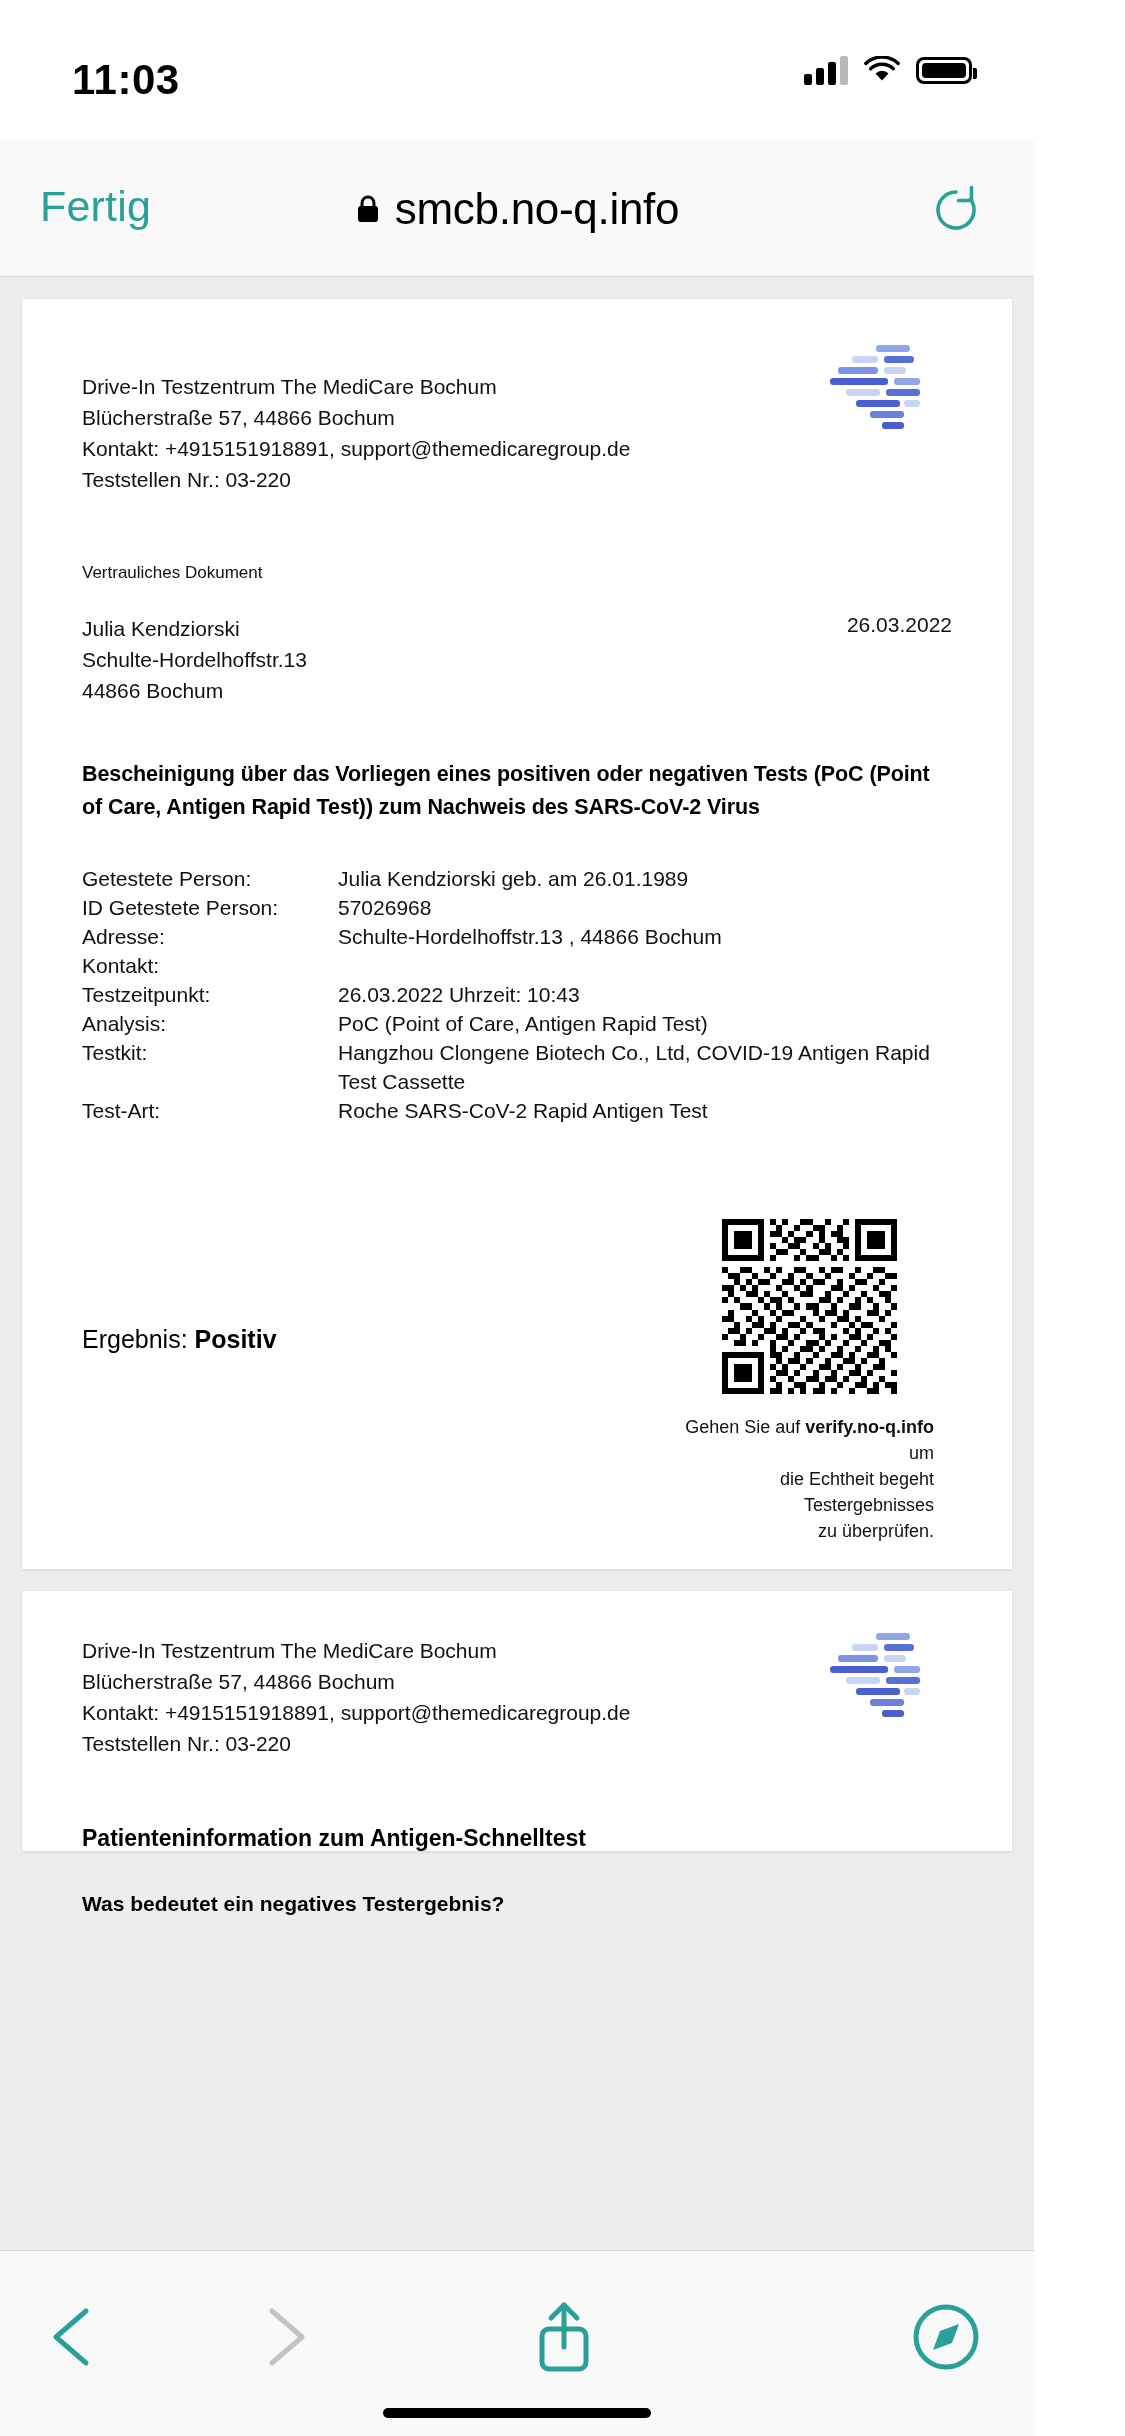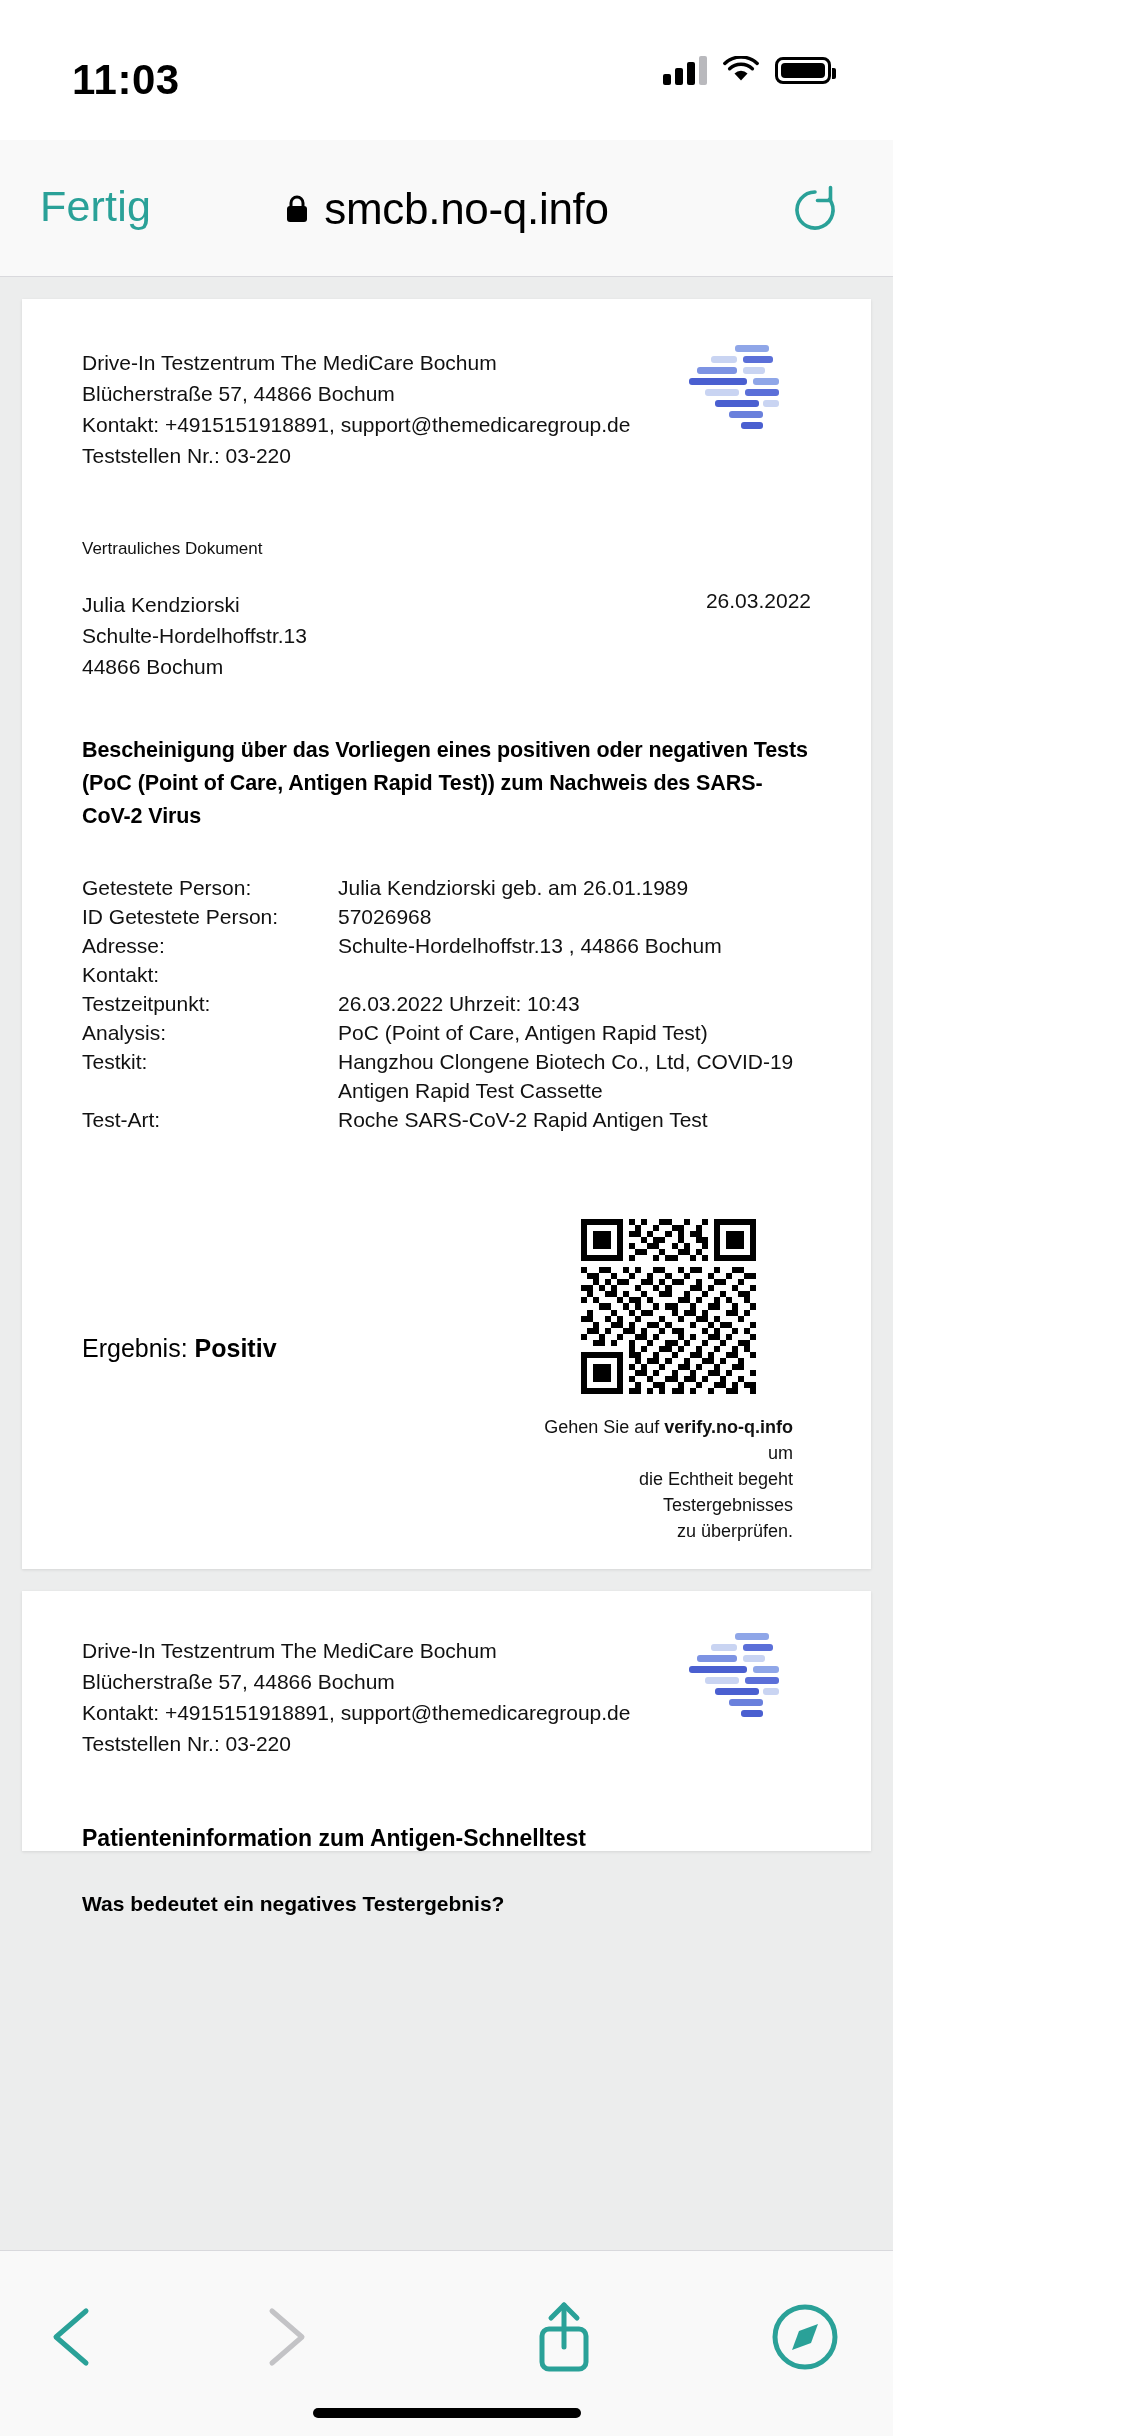--- a/index.html
+++ b/index.html
@@ -4,21 +4,21 @@
 <style>
   * { box-sizing: border-box; margin: 0; padding: 0; }
   html, body {
     width: 1125px; height: 2436px;
     background: #ffffff;
     font-family: "Liberation Sans", sans-serif;
     -webkit-font-smoothing: antialiased;
   }
   #screen {
     position: relative;
-    width: 893px; height: 2436px;
+    width: 1034px; height: 2436px;
     background: #f9a8d4;
     overflow: hidden;
   }
 
   
   #statusbar {
     position: absolute; top: 0; left: 0; right: 0; height: 140px;
     background: #ffffff;
   }
   #status-time {
@@ -73,21 +73,21 @@
     position: absolute; top: 277px; left: 0; right: 0; bottom: 186px;
     background: #eceded;
     overflow: hidden;
   }
   .doc-card {
     background: #ffffff;
     margin: 22px 22px 0 22px;
     box-shadow: 0 1px 3px rgba(0,0,0,0.10);
     position: relative;
   }
-  .doc-inner { padding: 48px 60px 40px 60px; }
+  .doc-inner { padding: 72px 60px 40px 60px; }
 
   
   .hdr-line { font-size: 21px; color: #111; line-height: 31px; }
   .logo {
     position: absolute; right: 78px; top: 44px;
     width: 104px; height: 92px;
   }
   .logo i {
     position: absolute; display: block; border-radius: 3px;
   }

